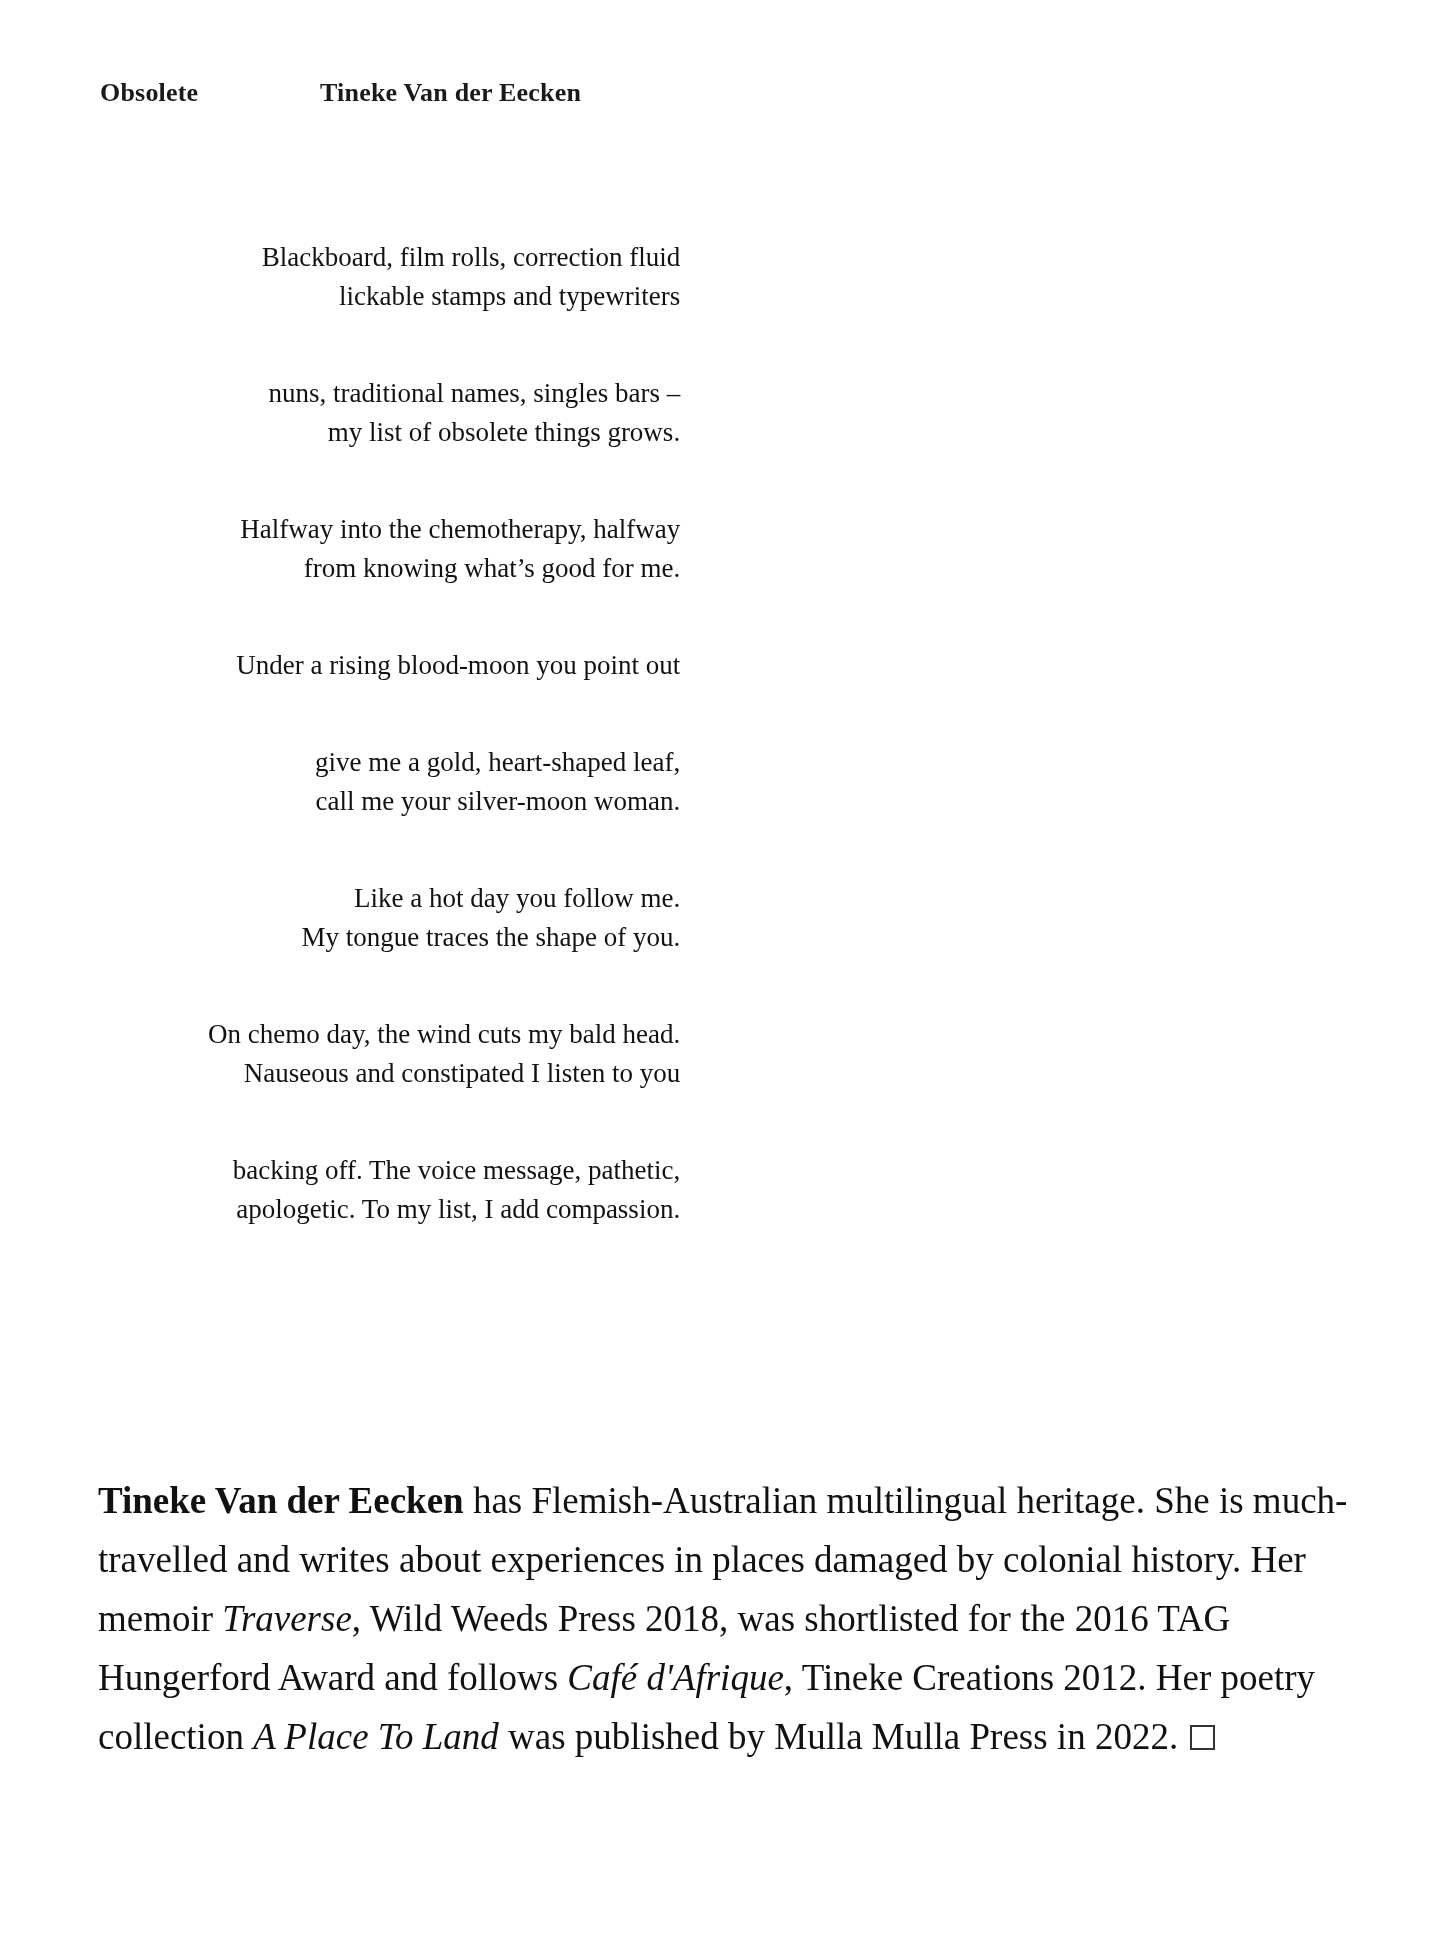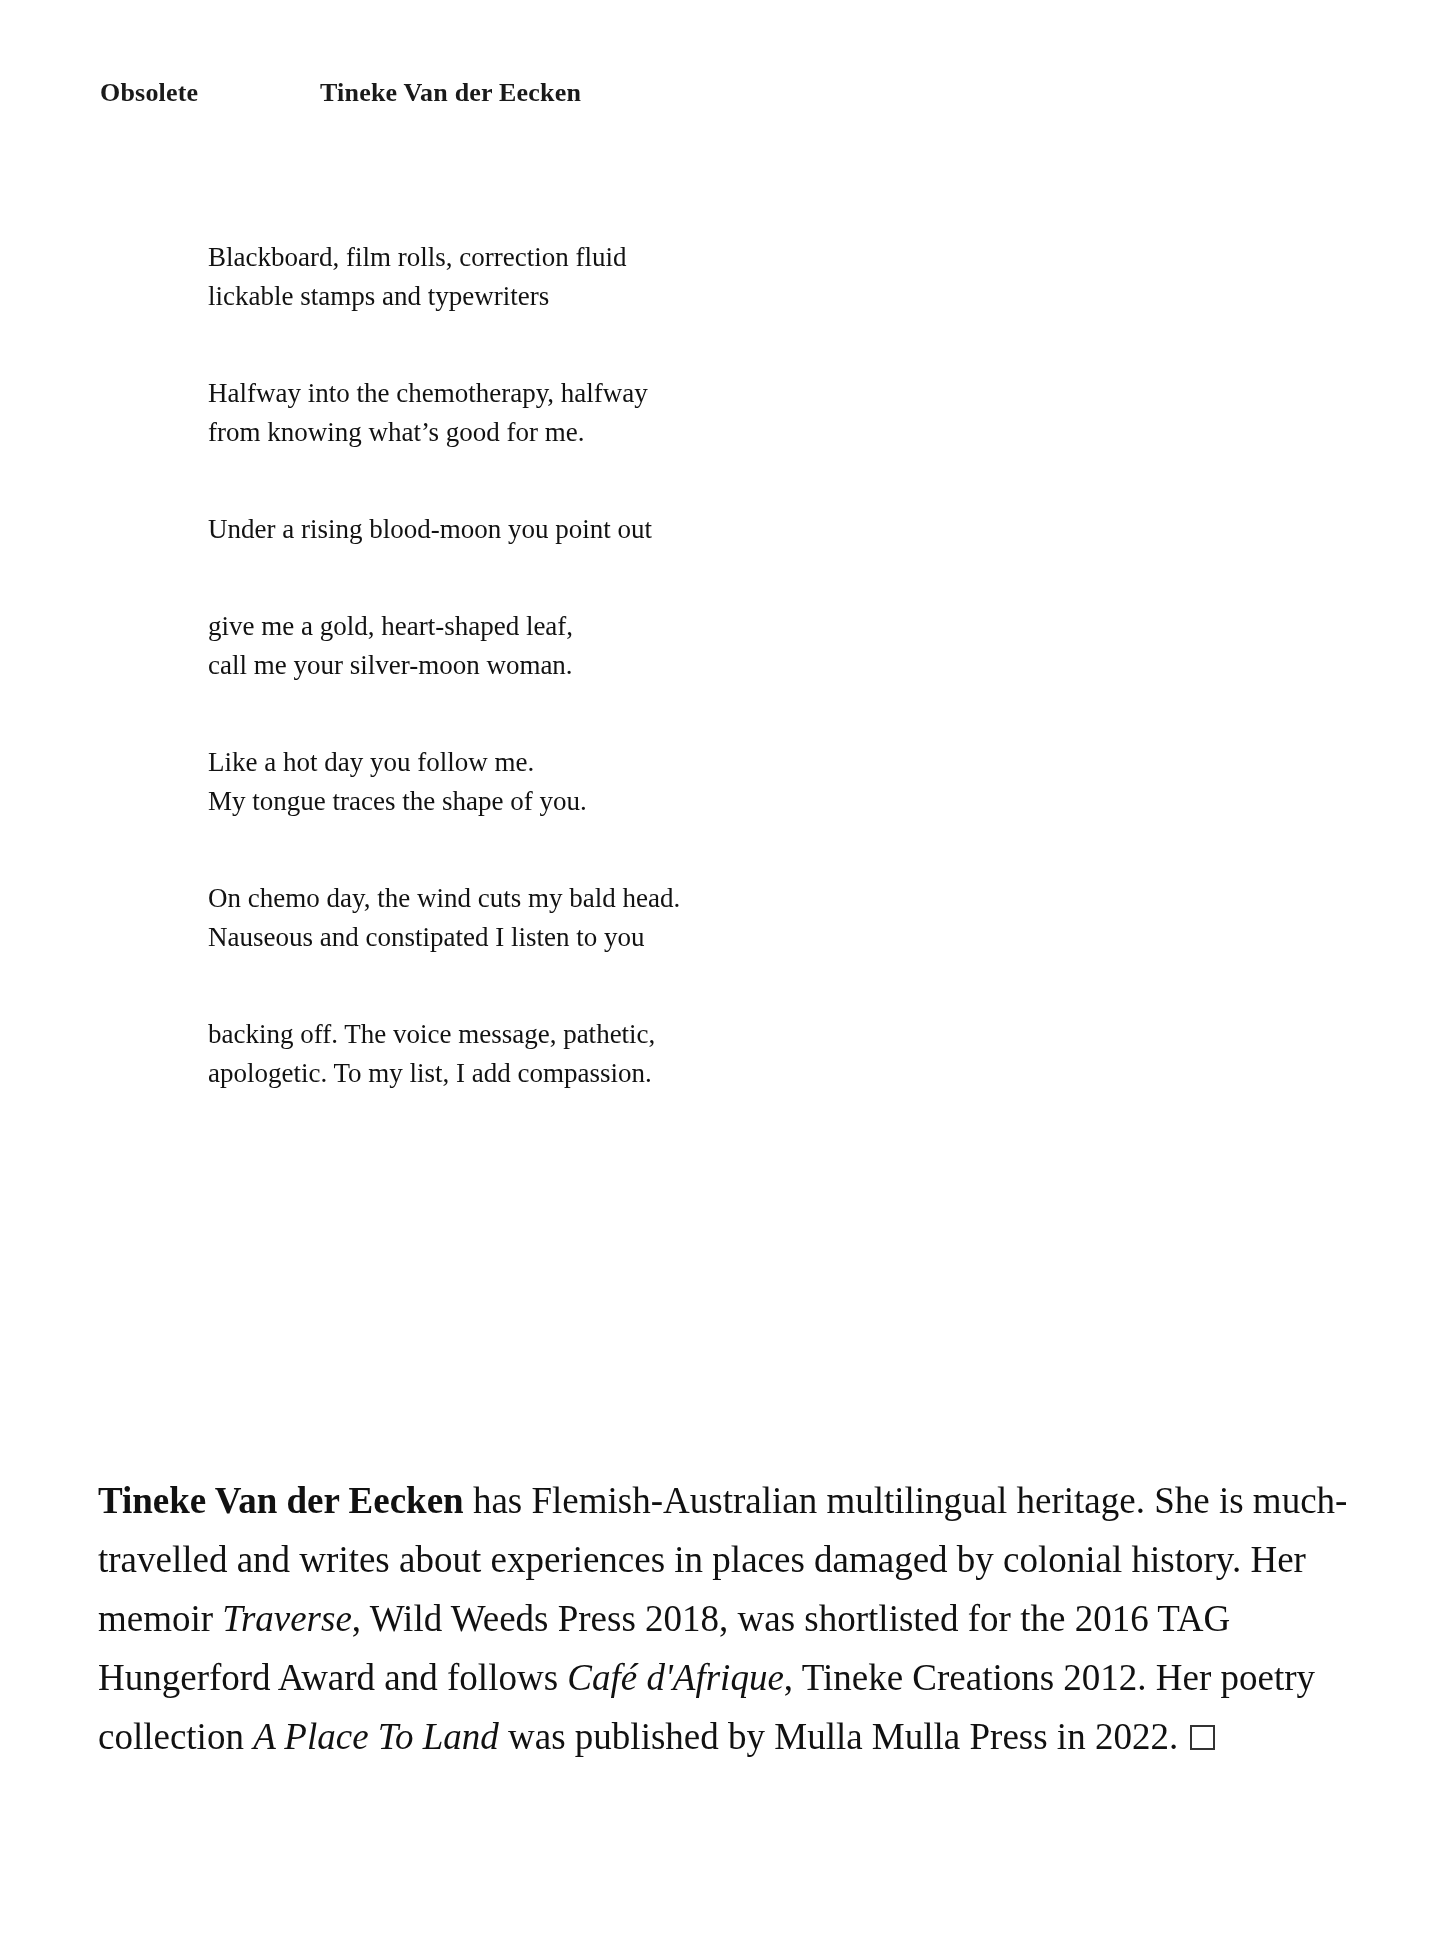--- a/index.html
+++ b/index.html
@@ -48,20 +48,21 @@
     color: #121212;
   }
   .stanza {
     margin-bottom: 58px;
   }
   .stanza:last-child {
     margin-bottom: 0;
   }
   .line {
     white-space: pre;
+    text-align: right;
   }
 
   
   .bio {
     position: absolute;
     top: 1434px;
     left: 98px;
     width: 1250px;
     font-size: 37px;
     line-height: 59px;
@@ -93,20 +94,24 @@
     <span class="title">Obsolete</span>
     <span class="author">Tineke Van der Eecken</span>
   </div>
 
   <div class="poem">
     <div class="stanza">
       <div class="line">Blackboard, film rolls, correction fluid</div>
       <div class="line">lickable stamps and typewriters</div>
     </div>
     <div class="stanza">
+      <div class="line">nuns, traditional names, singles bars –</div>
+      <div class="line">my list of obsolete things grows.</div>
+    </div>
+    <div class="stanza">
       <div class="line">Halfway into the chemotherapy, halfway</div>
       <div class="line">from knowing what’s good for me.</div>
     </div>
     <div class="stanza">
       <div class="line">Under a rising blood-moon you point out</div>
     </div>
     <div class="stanza">
       <div class="line">give me a gold, heart-shaped leaf,</div>
       <div class="line">call me your silver-moon woman.</div>
     </div>

